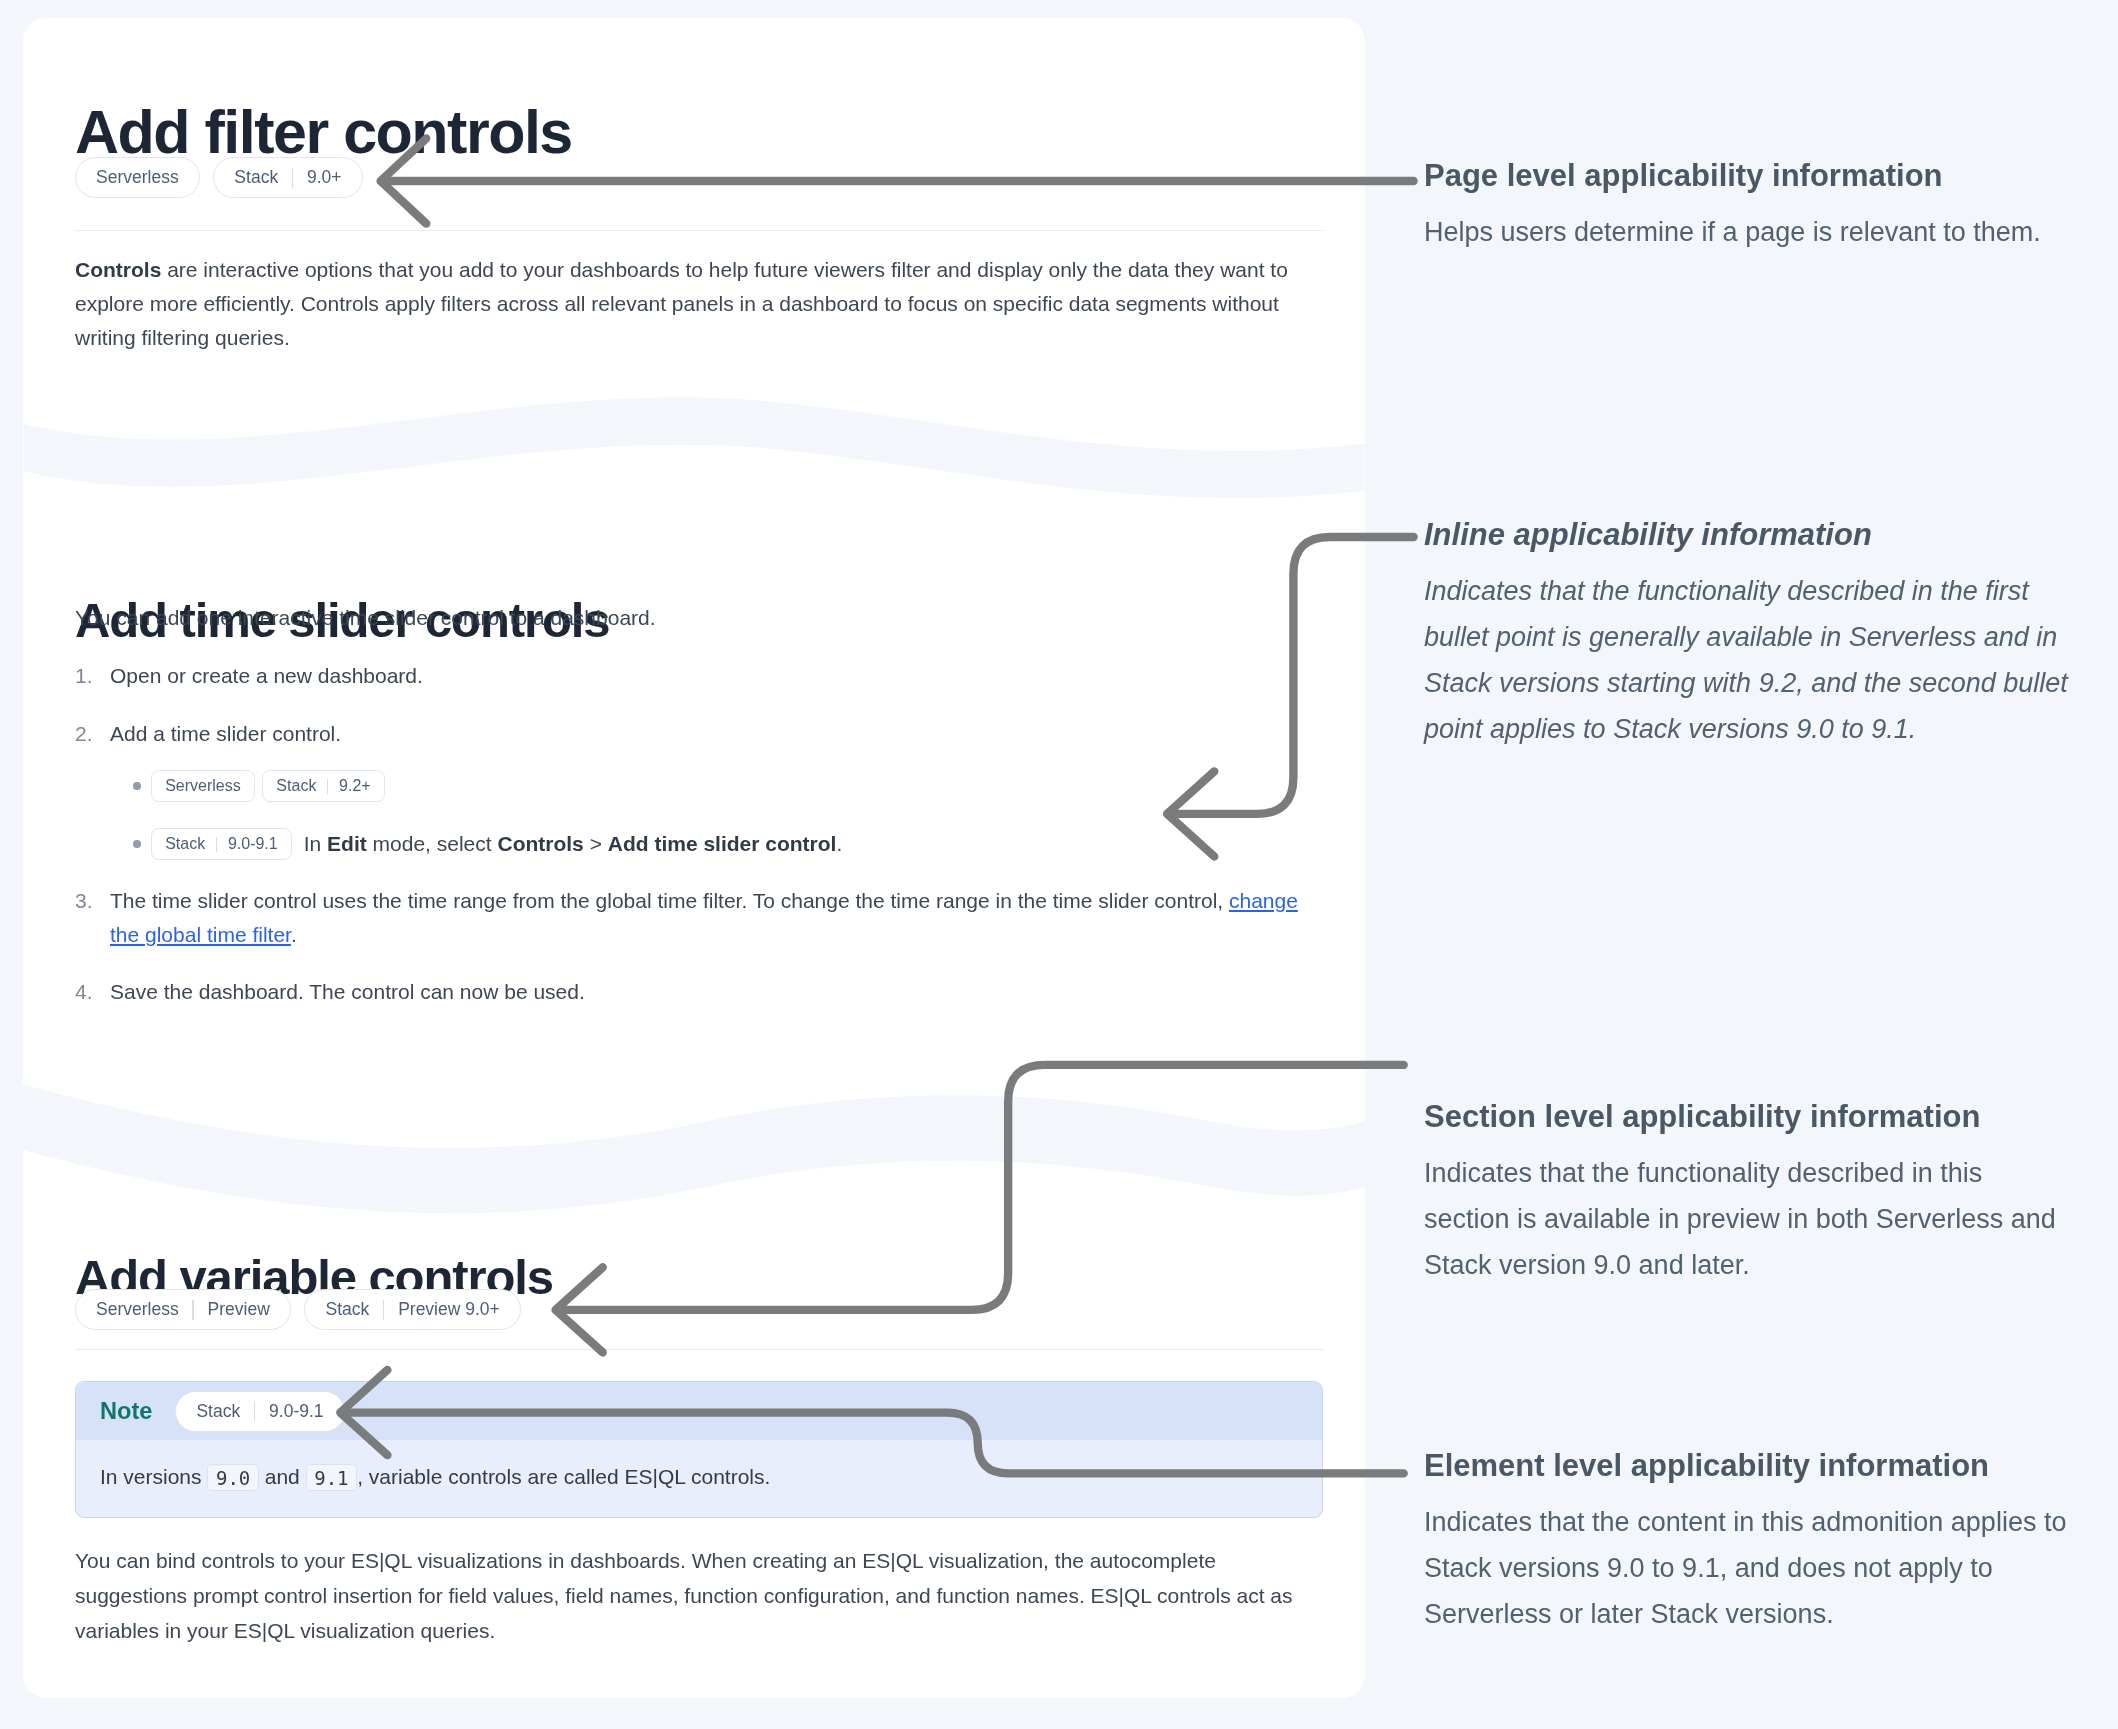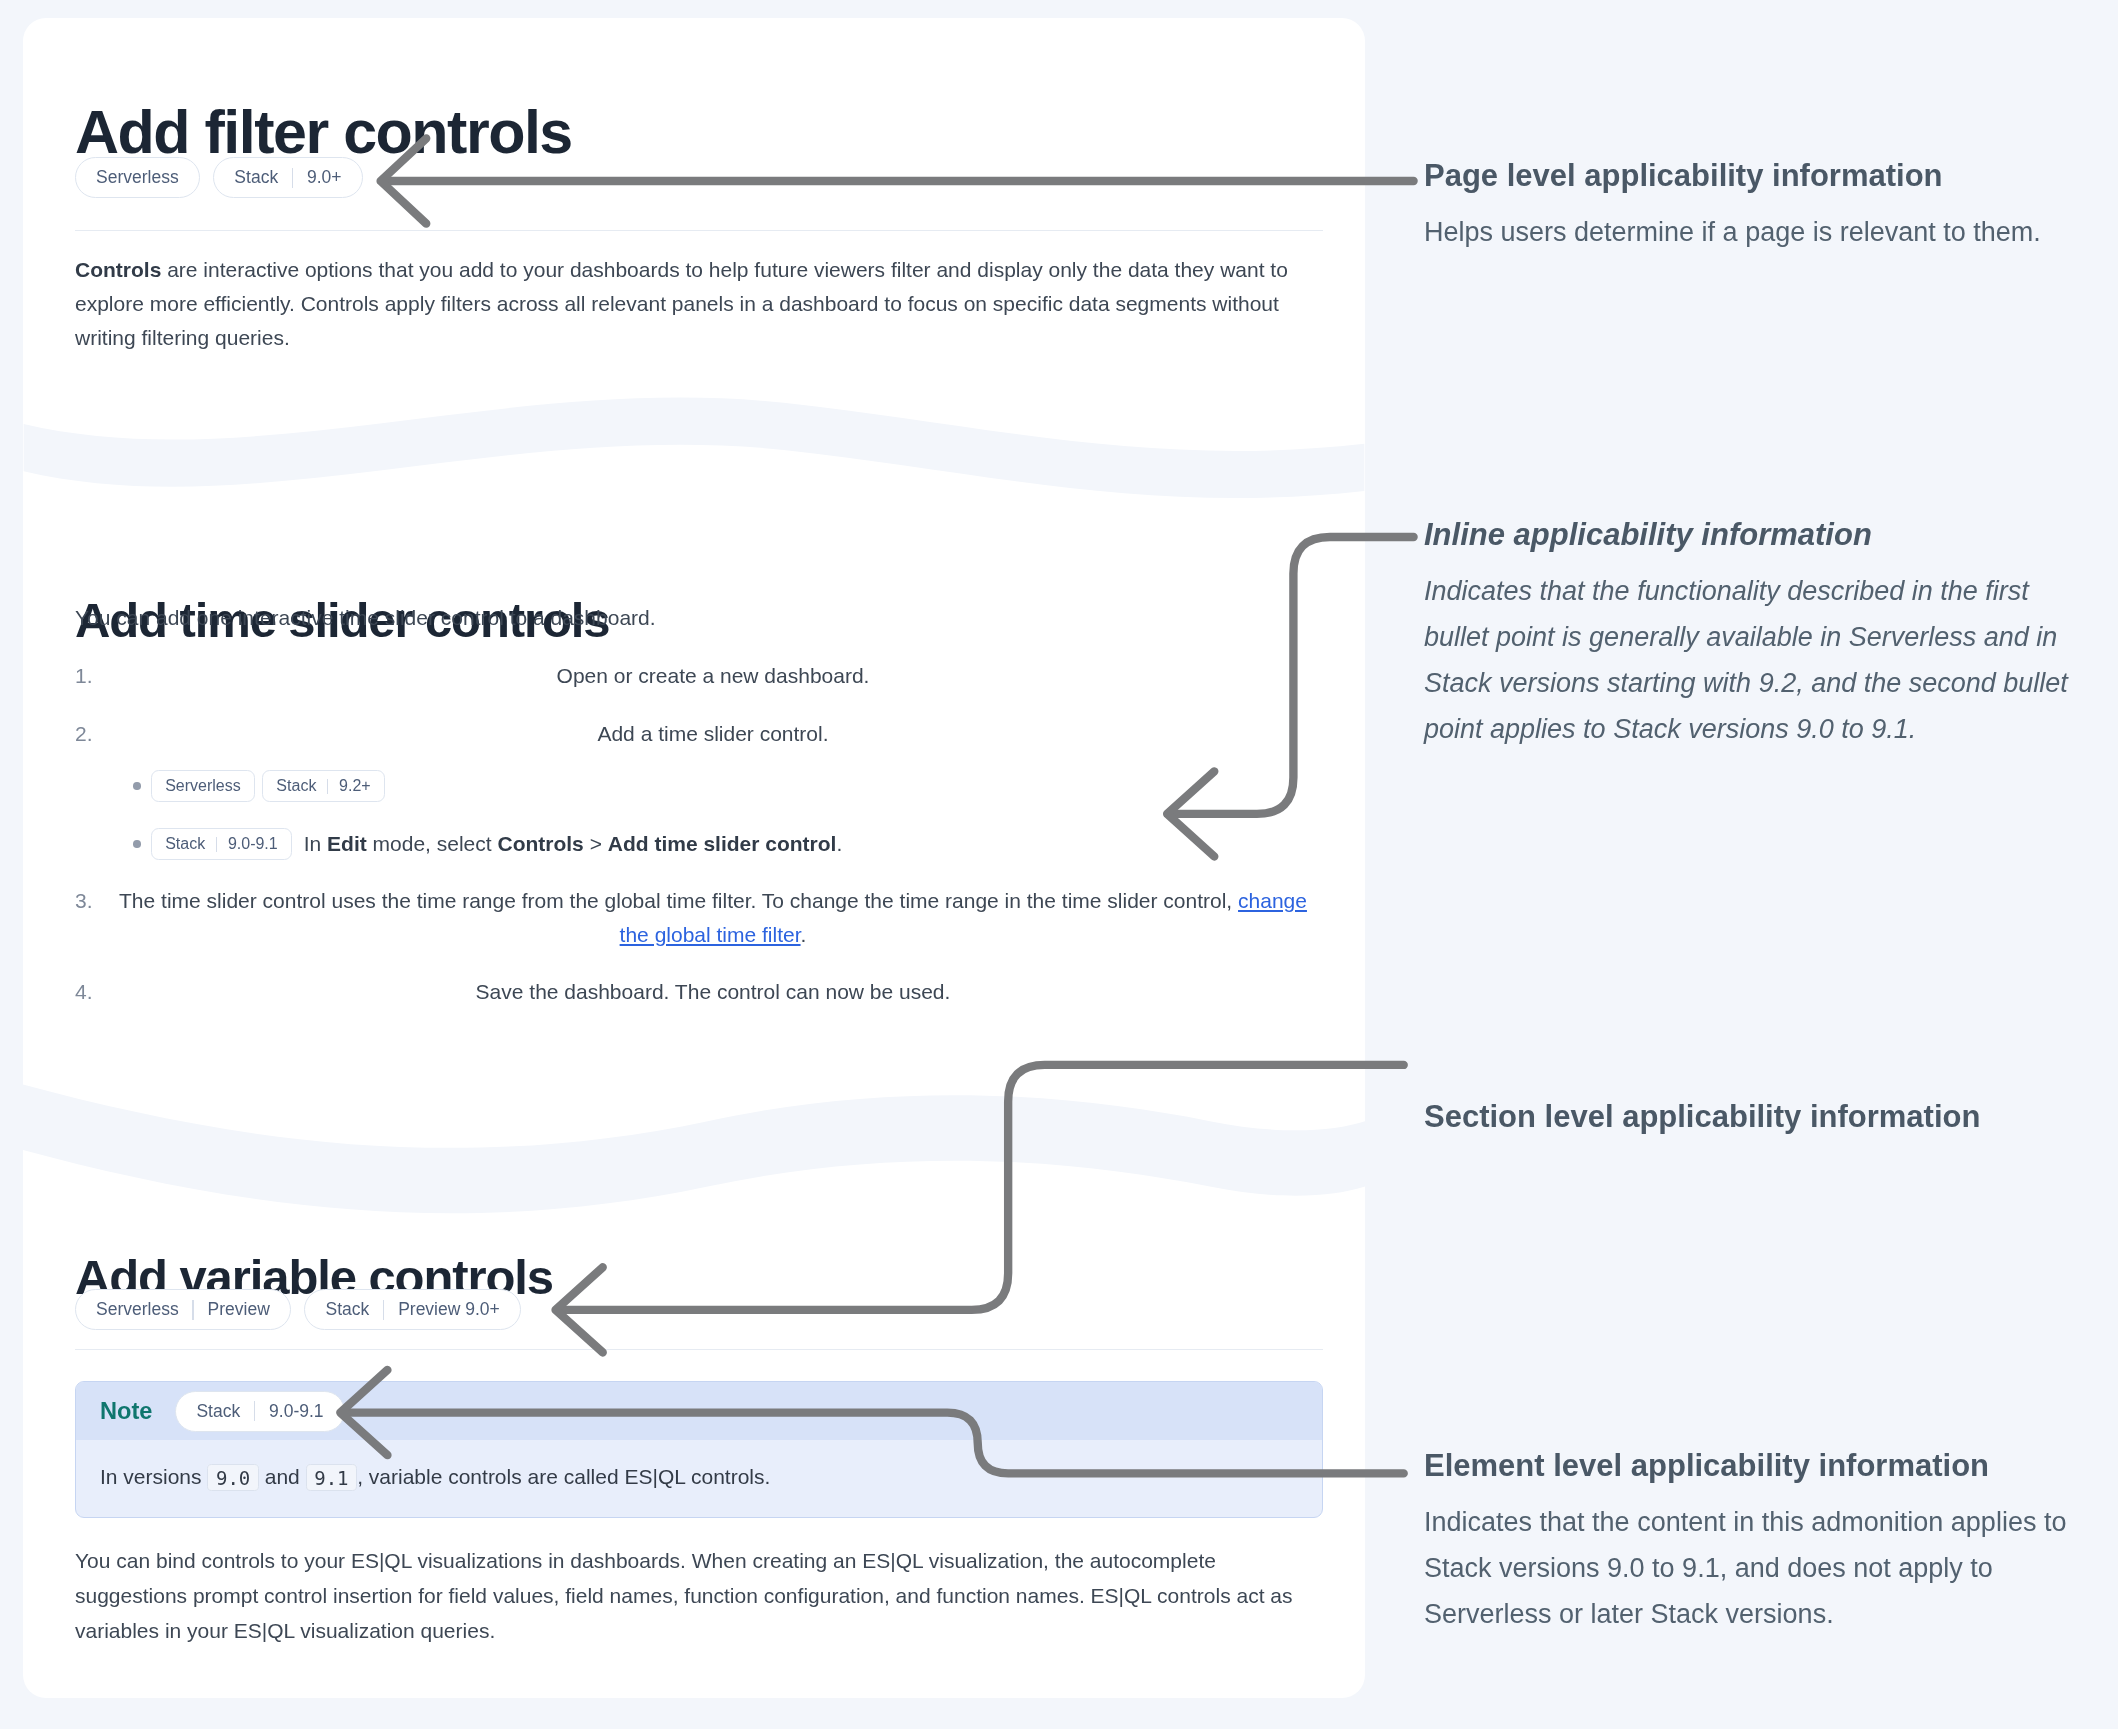--- a/index.html
+++ b/index.html
@@ -37,21 +37,21 @@
     display:inline-flex;align-items:center;background:#fff;
     border:1.5px solid #dee5ef;border-radius:760px;height:41px;
     padding:0 20px;font-size:17.5px;color:#4d5d78;font-weight:500;
     white-space:nowrap;box-sizing:border-box;
   }
   .pill .divider{display:inline-block;width:1.5px;height:20px;background:#d6dde9;margin:0 13.7px;}
   .pill.small{height:32px;border-radius:7.6px;padding:0 13px;font-size:16px;}
   .pill.small .divider{height:15px;margin:0 10.6px;}
   .steps .step{display:flex;font-size:21px;line-height:34px;color:#3d4754;}
   .step .marker{width:35px;flex:0 0 35px;color:#7e8898;text-align:left;}
-  .step .step-text{width:1206px;text-align:center;}
+  .step .step-text{width:1206px;}
   .bullet{display:flex;align-items:center;font-size:21px;color:#3d4754;margin-left:58px;}
   .bullet .dot{width:7.6px;height:7.6px;border-radius:50%;background:#939cab;margin-right:10.6px;flex:0 0 7.6px;}
   .bullet .badges-inline{display:inline-flex;gap:7.6px;margin-right:12px;}
   .bullet .bullet-text{white-space:nowrap;}
   .note{
     width:1248px;border:1.5px solid #c6d5f2;border-radius:9px;
     background:#e8eefb;overflow:hidden;box-sizing:border-box;
   }
   .note-header{
     background:#d7e2f8;height:58px;display:flex;align-items:center;
@@ -183,20 +183,21 @@
     <div class="ann" style="top:157px;">
       <div class="ann-h">Page level applicability information</div>
       <div class="ann-b">Helps users determine if a page is relevant to them.</div>
     </div>
     <div class="ann" style="top:516px;font-style:italic;">
       <div class="ann-h">Inline applicability information</div>
       <div class="ann-b">Indicates that the functionality described in the first bullet point is generally available in Serverless and in Stack versions starting with 9.2, and the second bullet point applies to Stack versions 9.0 to 9.1.</div>
     </div>
     <div class="ann" style="top:1098px;">
       <div class="ann-h">Section level applicability information</div>
+      <div class="ann-b">Indicates that the functionality described in this section is available in preview in both Serverless and Stack version 9.0 and later.</div>
     </div>
     <div class="ann" style="top:1447px;">
       <div class="ann-h">Element level applicability information</div>
       <div class="ann-b">Indicates that the content in this admonition applies to Stack versions 9.0 to 9.1, and does not apply to Serverless or later Stack versions.</div>
     </div>
   </div>
 
   <svg class="arrows" width="2119" height="1729" viewBox="0 0 2785 2273" fill="none" stroke="#7a7b7d" stroke-width="11" stroke-linecap="round" stroke-linejoin="round">
     <g>
       <path d="M505,238 L1858,238"></path>

